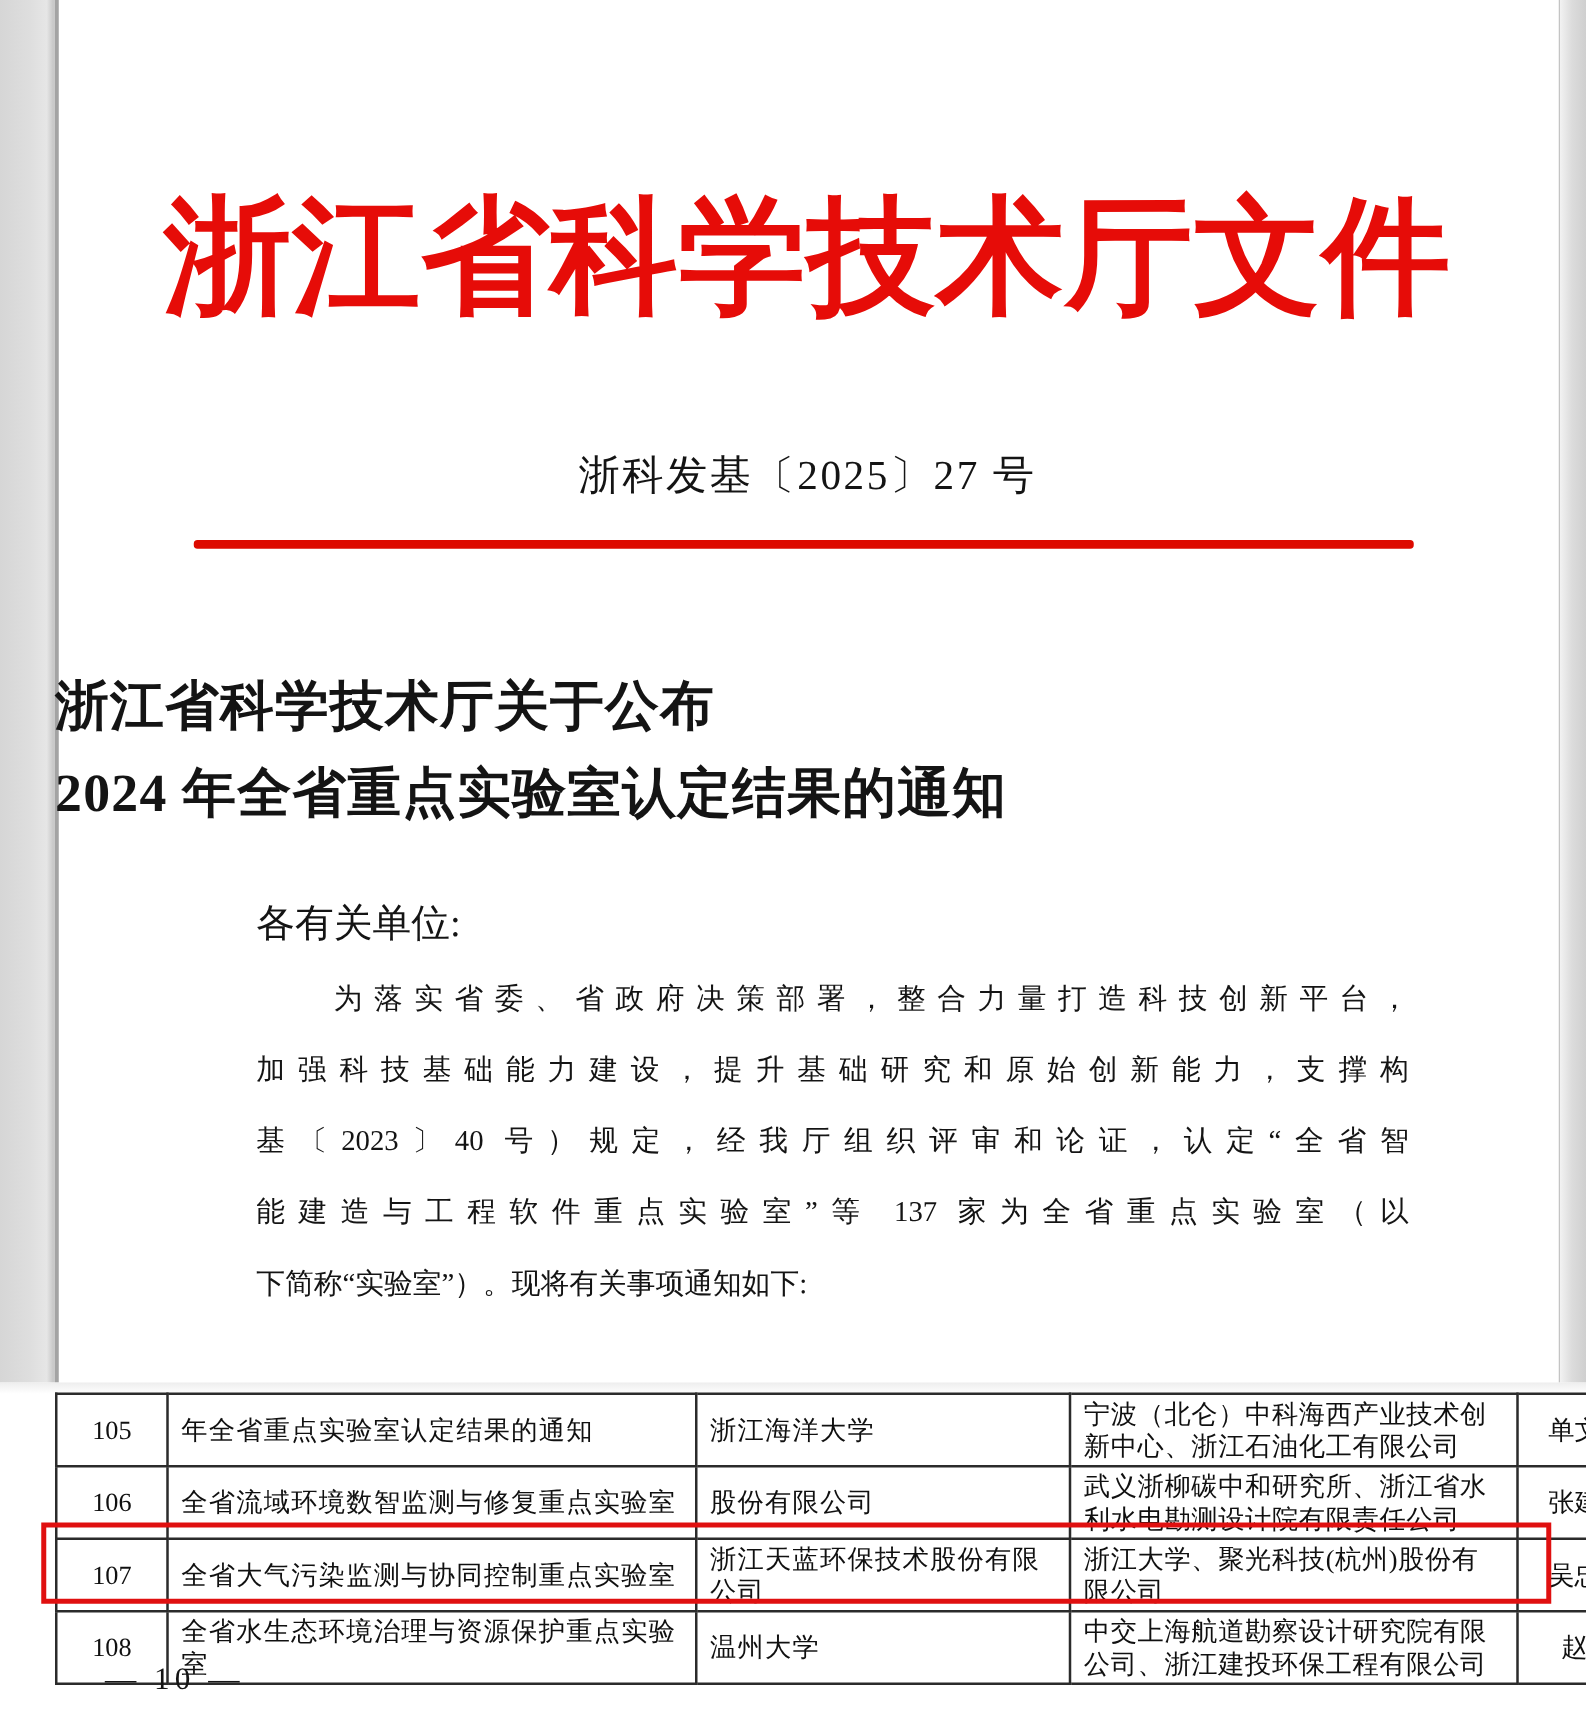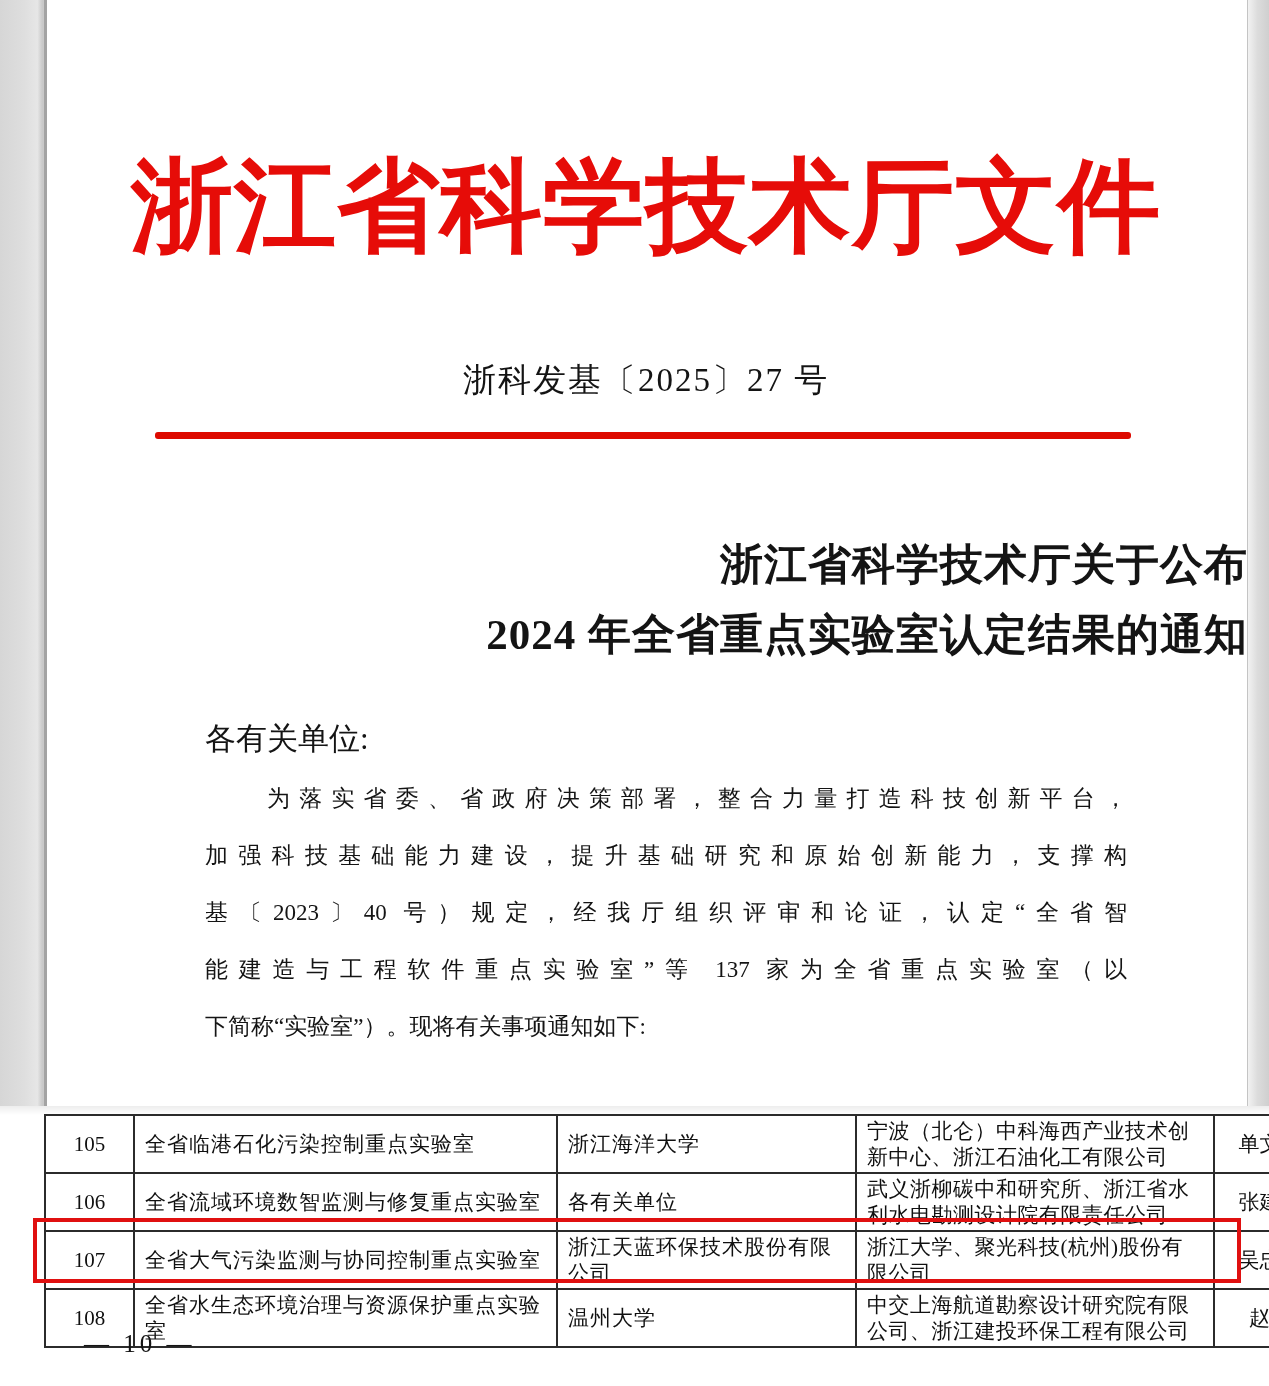--- a/index.html
+++ b/index.html
@@ -27,21 +27,21 @@
   }
   .doc-number{
     position:absolute;left:44px;right:21px;top:358px;
     text-align:center;font-size:33px;letter-spacing:2px;
   }
   .red-rule{
     position:absolute;left:155px;width:976px;top:432px;height:7px;
     border-radius:3px;
   }
   .main-title{
-    position:absolute;left:44px;right:21px;text-align:right;
+    position:absolute;left:44px;right:21px;text-align:left;
     font-size:43px;font-weight:bold;white-space:nowrap;letter-spacing:1px;
   }
   .main-title.line1{top:536px;}
   .main-title.line2{top:606px;}
   .salutation{
     position:absolute;left:205px;top:718px;font-size:31px;
   }
   .body-block{
     position:absolute;left:205px;top:770px;width:922px;
     font-size:23px;
@@ -109,29 +109,29 @@
   <div class="bline">基〔2023〕40 号）规定，经我厅组织评审和论证，认定“全省智</div>
   <div class="bline">能建造与工程软件重点实验室”等 137 家为全省重点实验室（以</div>
   <div class="bline last">下简称“实验室”）。现将有关事项通知如下:</div>
 </div>
 
 <div class="bottom-sheet">
   <table class="result-table">
     <tbody>
       <tr class="r1">
         <td class="c-no">105</td>
-        <td class="c-lab">全省临港石化污染控制重点实验室</td>
+        <td class="c-lab">年全省重点实验室认定结果的通知</td>
         <td class="c-org">浙江海洋大学</td>
         <td class="c-partners">宁波（北仑）中科海西产业技术创新中心、浙江石油化工有限公司</td>
         <td class="c-director">单文坡</td>
       </tr>
       <tr class="r2">
         <td class="c-no">106</td>
         <td class="c-lab">全省流域环境数智监测与修复重点实验室</td>
-        <td class="c-org">各有关单位</td>
+        <td class="c-org">股份有限公司</td>
         <td class="c-partners">武义浙柳碳中和研究所、浙江省水利水电勘测设计院有限责任公司</td>
         <td class="c-director">张建珍</td>
       </tr>
       <tr class="r3">
         <td class="c-no">107</td>
         <td class="c-lab">全省大气污染监测与协同控制重点实验室</td>
         <td class="c-org">浙江天蓝环保技术股份有限公司</td>
         <td class="c-partners">浙江大学、聚光科技(杭州)股份有限公司</td>
         <td class="c-director">吴忠标</td>
       </tr>

